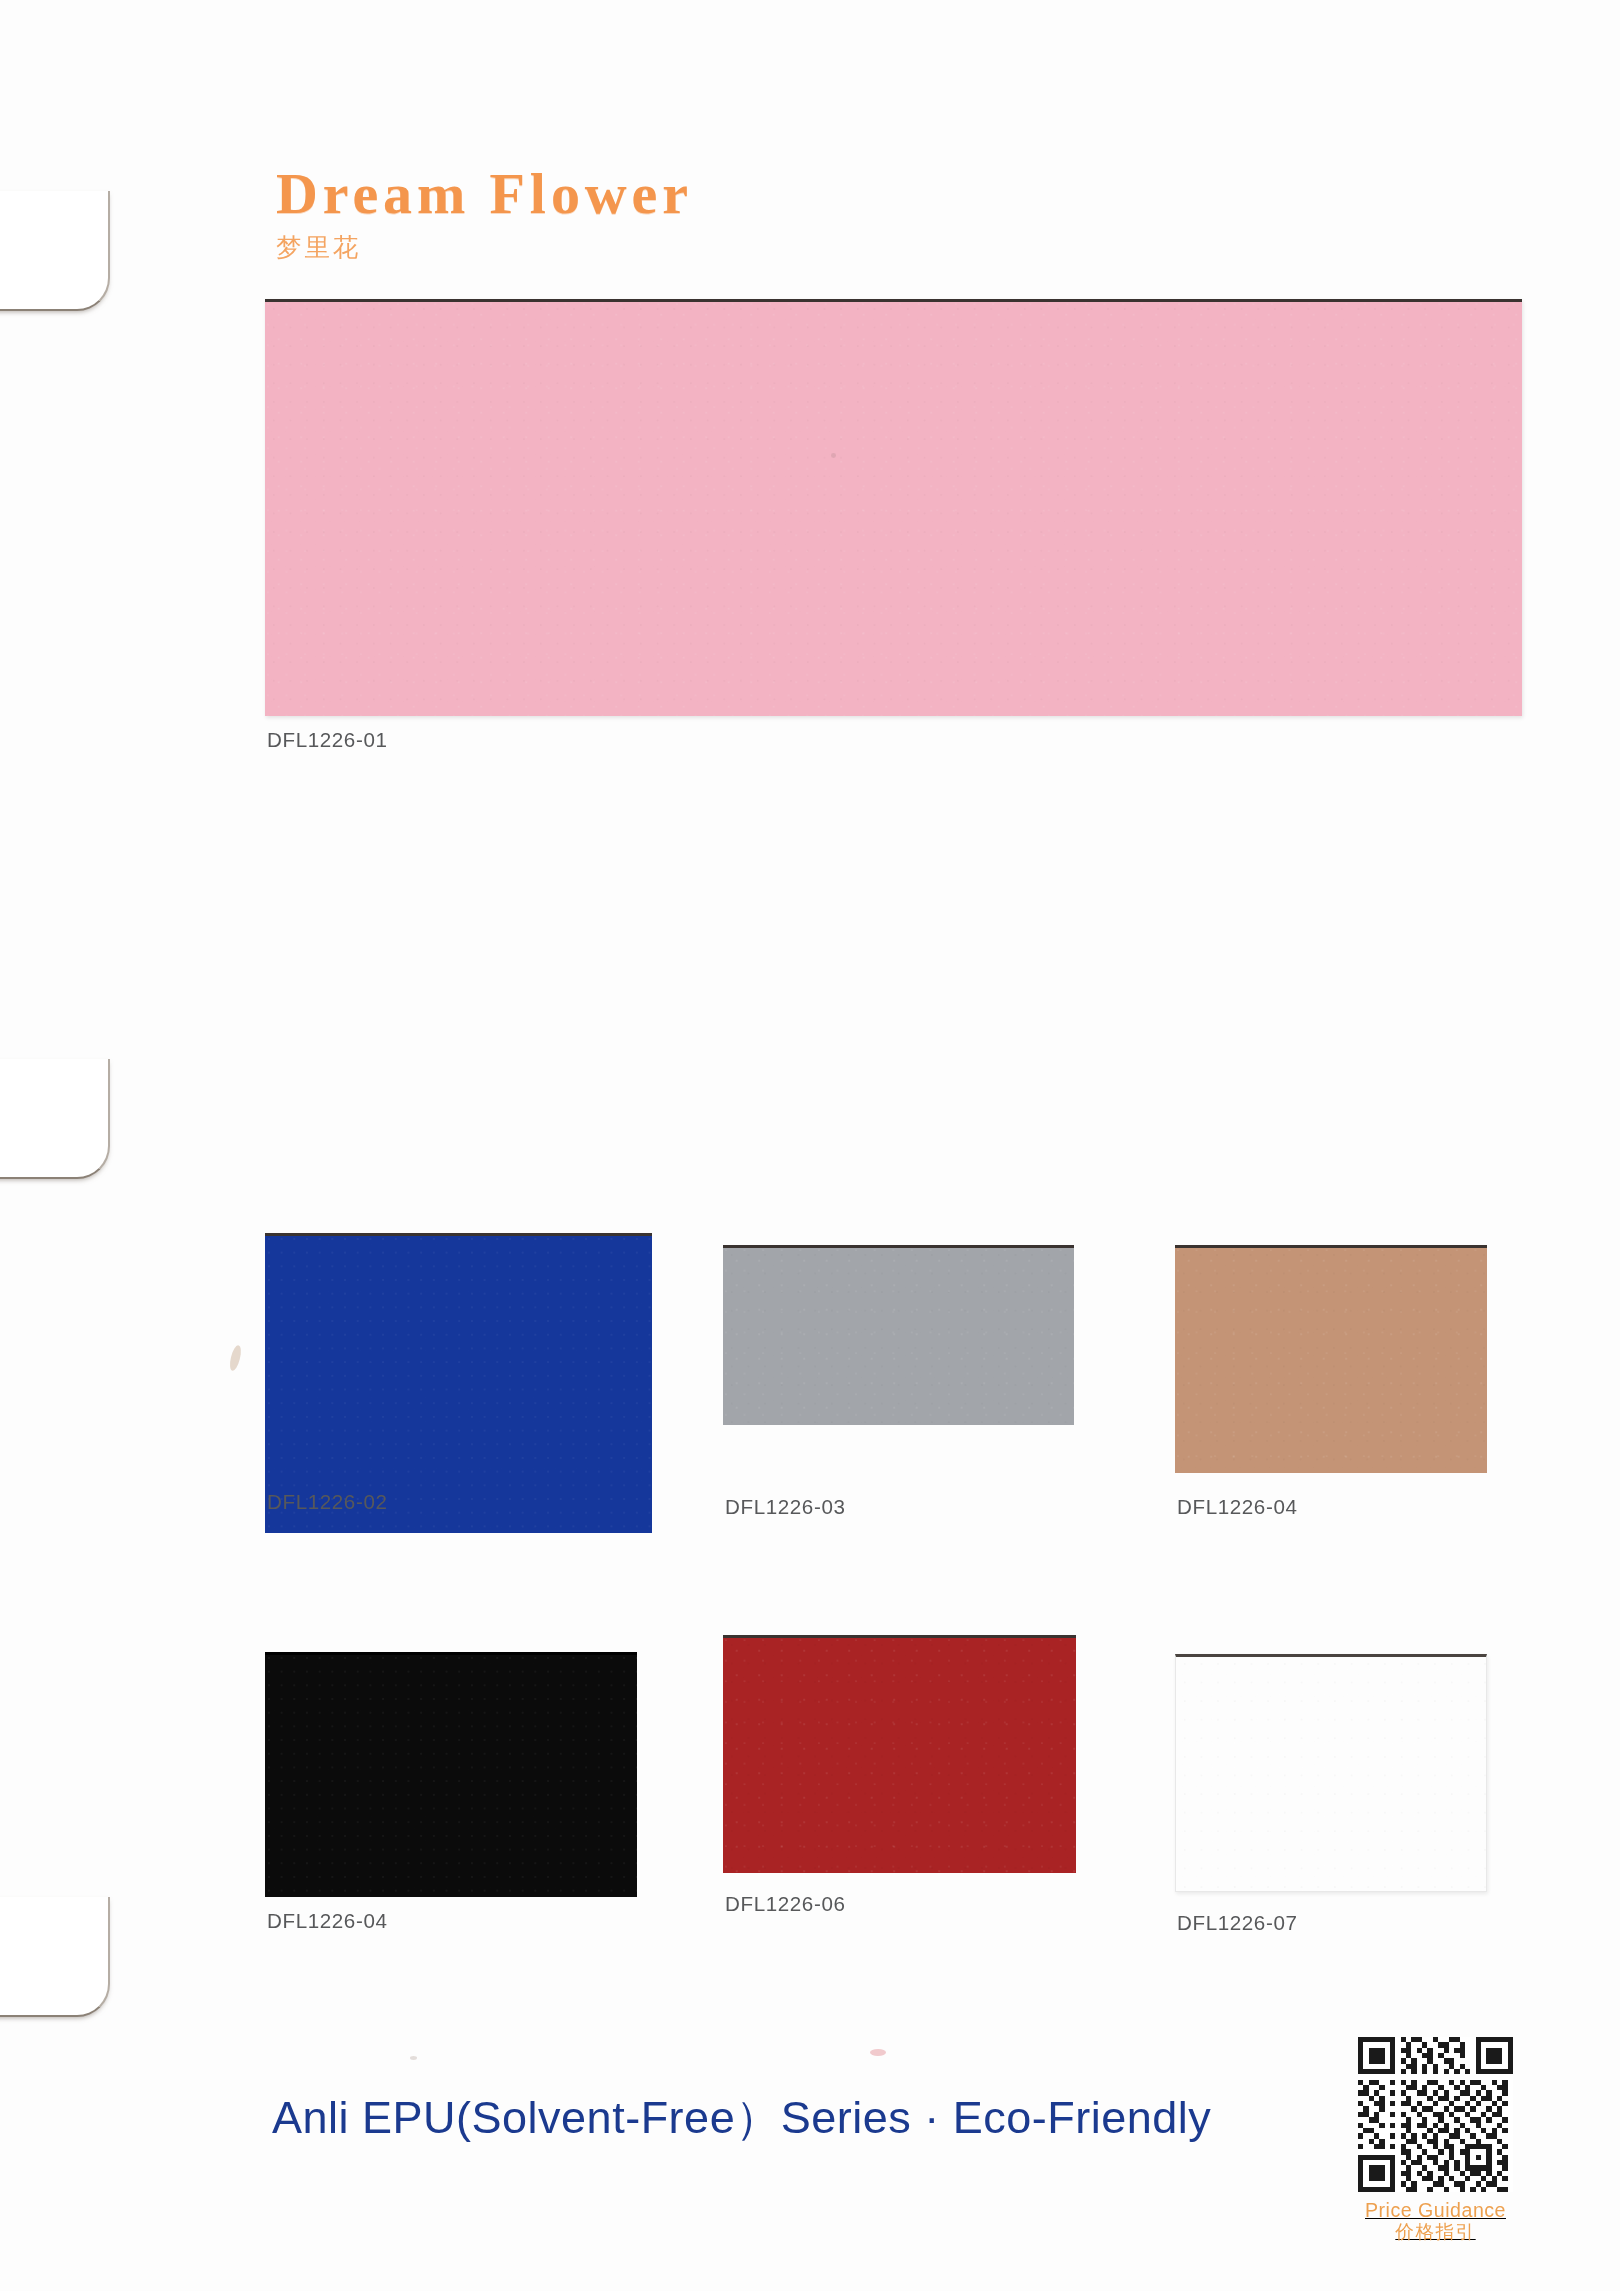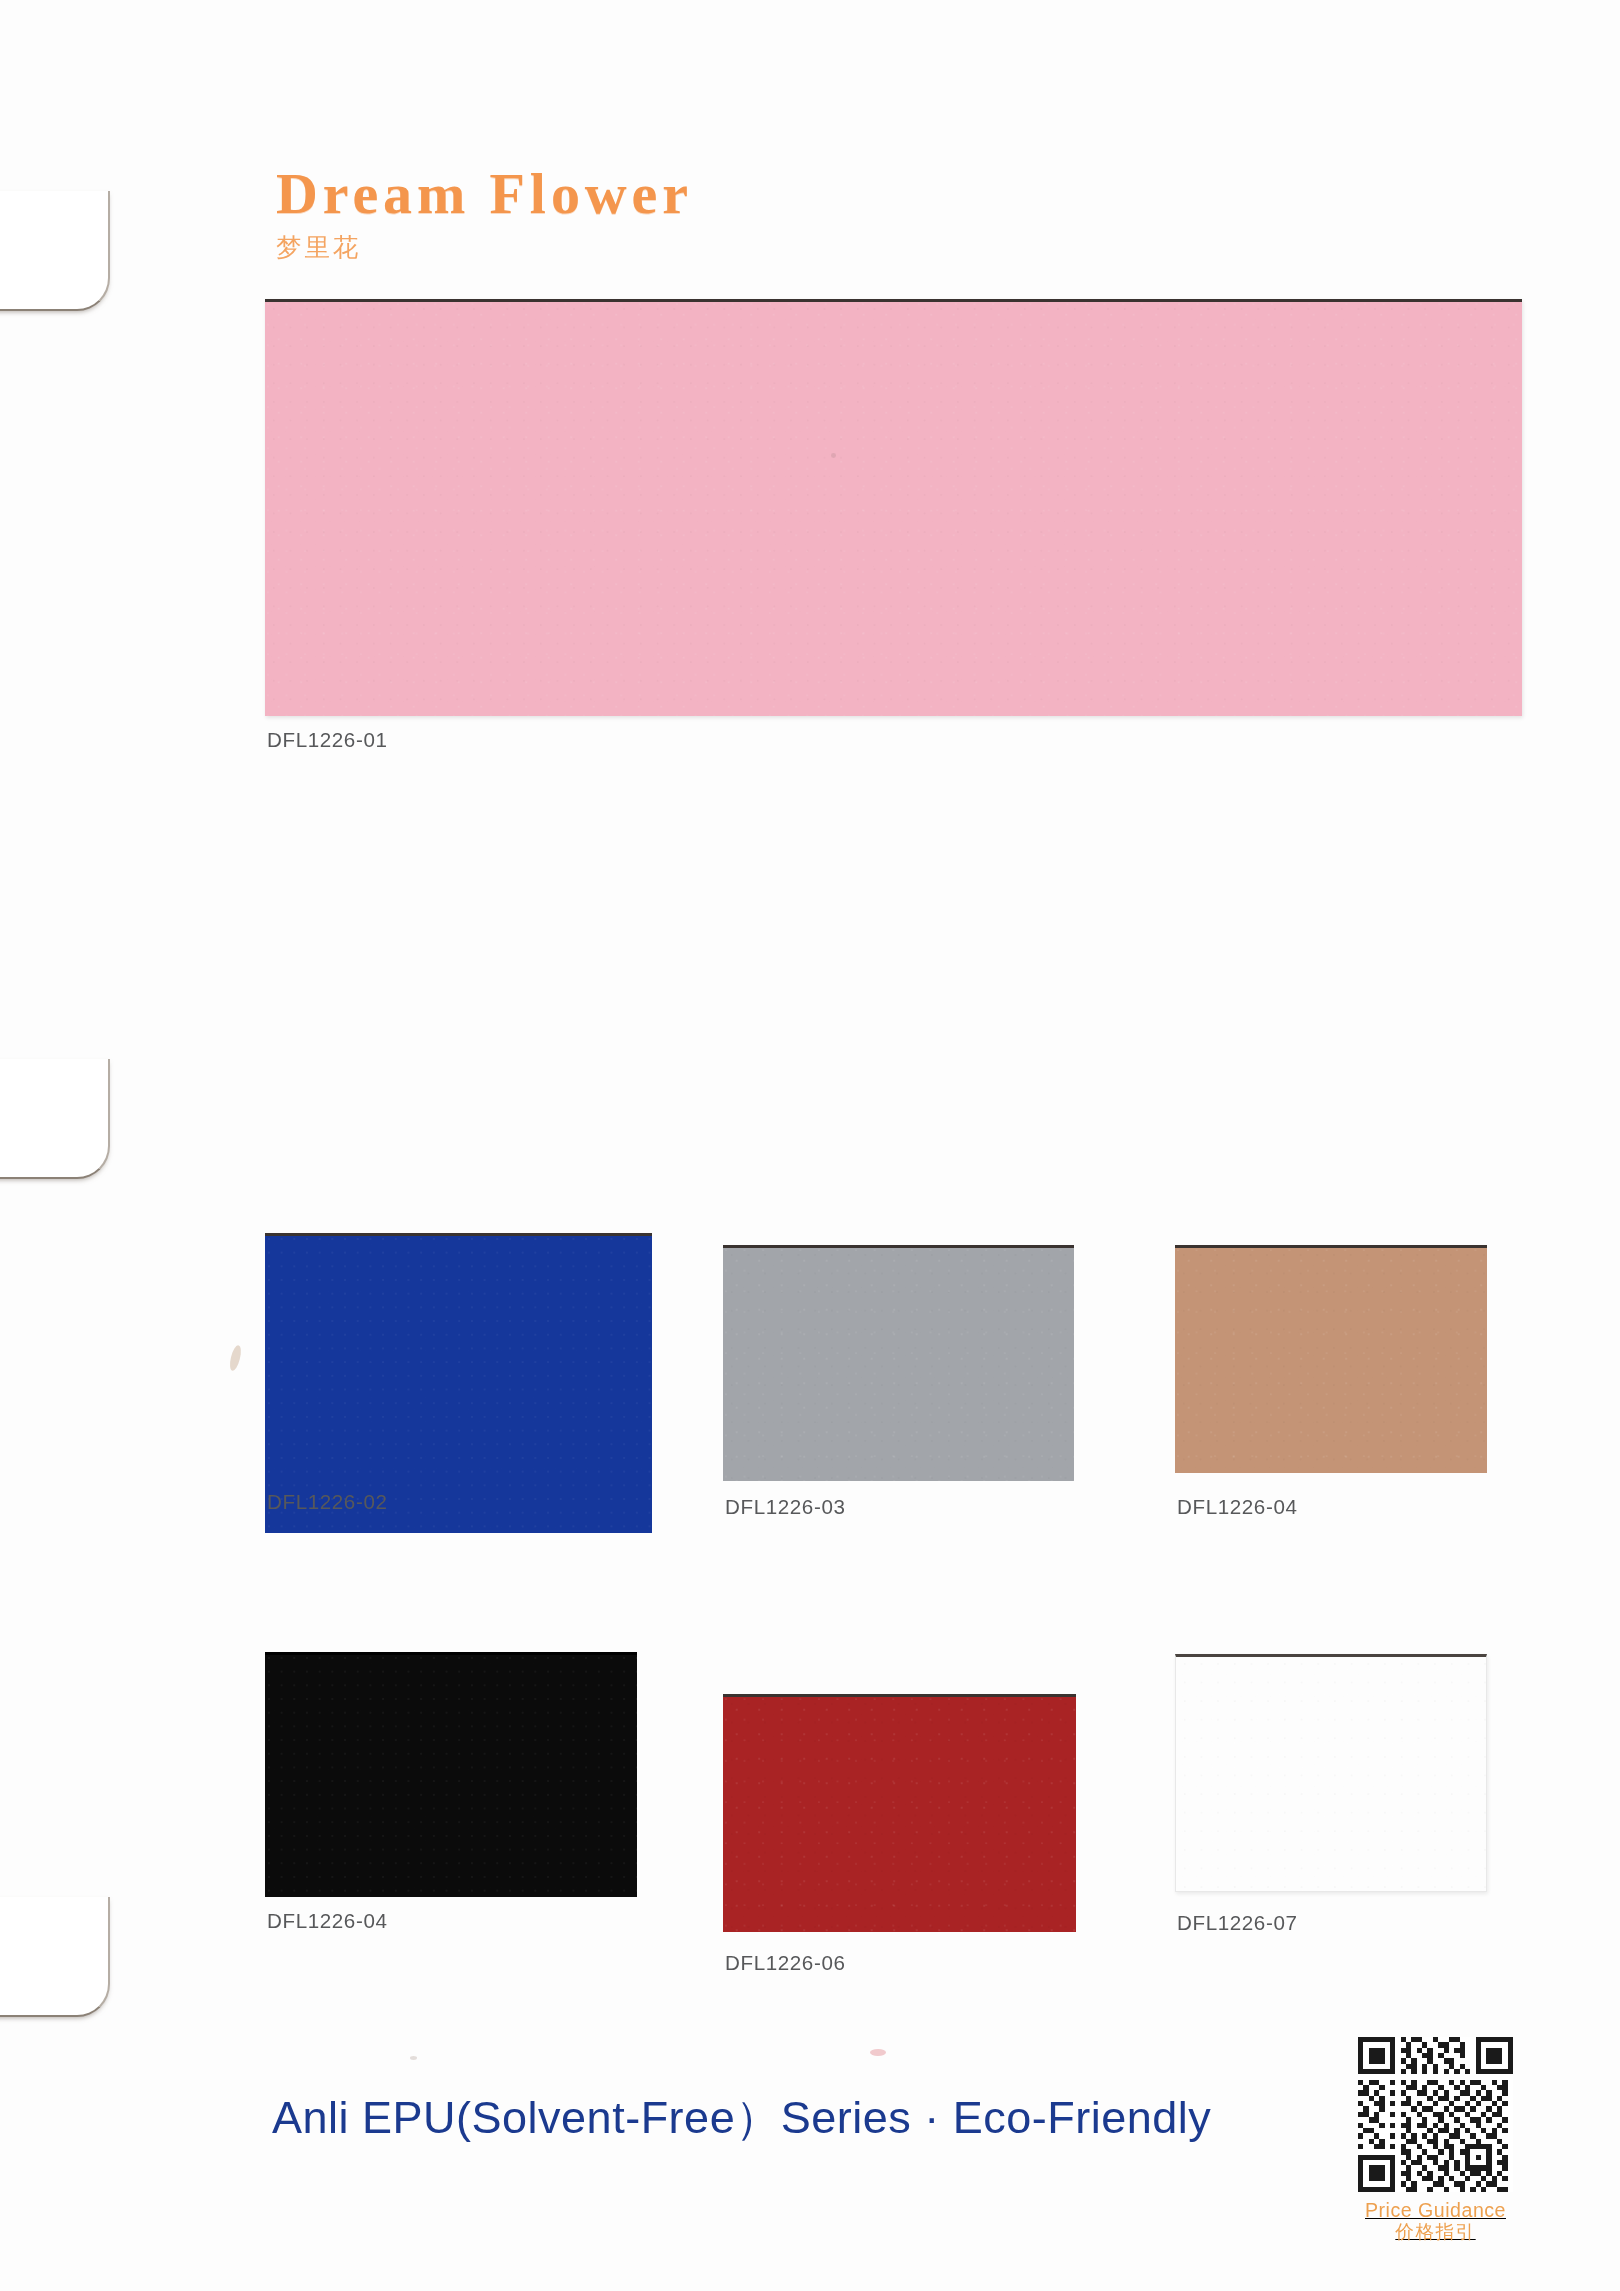--- a/index.html
+++ b/index.html
@@ -106,24 +106,24 @@
   
   .hero-block { left: 265px; top: 299px; width: 1257px; height: 320px; }
   .hero-block .swatch {
     height: 417px;
     box-shadow: 1px 2px 3.9px rgba(0,0,0,0.10);
   }
   .hero-block .swatch-label { top: 429px; }
 
   
   .r2c1 { left: 265px;  top: 1233px; width: 387px; height: 300px; }
-  .r2c2 { left: 723px;  top: 1245px; width: 351px; height: 236px; }
+  .r2c2 { left: 723px;  top: 1245px; width: 351px; height: 180px; }
   .r2c3 { left: 1175px; top: 1245px; width: 312px; height: 228px; }
   .r3c1 { left: 265px;  top: 1652px; width: 372px; height: 245px; }
-  .r3c2 { left: 723px;  top: 1694px; width: 353px; height: 238px; }
+  .r3c2 { left: 723px;  top: 1635px; width: 353px; height: 238px; }
   .r3c3 { left: 1175px; top: 1654px; width: 312px; height: 238px; }
 
   .r2c1 .swatch-label, .r2c2 .swatch-label, .r2c3 .swatch-label { top: 250px; }
   .r3c1 .swatch-label, .r3c2 .swatch-label, .r3c3 .swatch-label { top: 257px; }
   .r2c1 .swatch-label { top: 257px; }
 
   .swatch.white-sample {
     border: 1px solid #e8e8e8;
     border-top: 3.9px solid #4a4440;
     box-shadow: 1px 2px 3.9px rgba(0,0,0,0.08);

